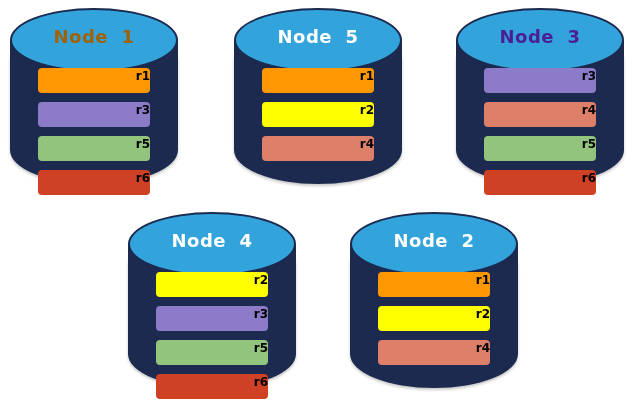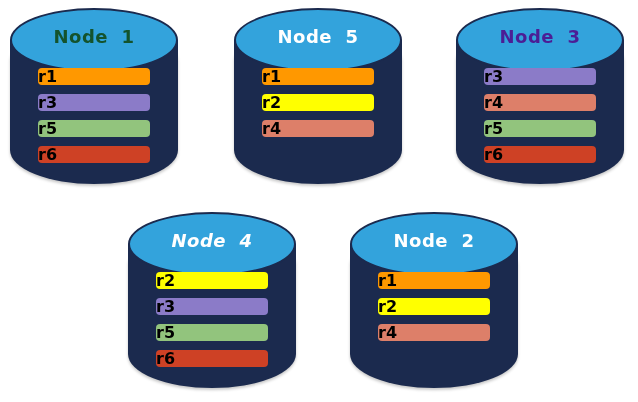--- a/index.html
+++ b/index.html
@@ -81,26 +81,26 @@
 
   
   .replica-list {
     position: absolute;
     left: 30px;
     top: 62px;
     width: 112px;
     z-index: 3;
   }
   .replica-bar {
-    height: 17px;
+    height: 25px;
     margin-bottom: 9px;
     border-radius: 4px;
-    text-align: left;
+    text-align: right;
     line-height: 17px;
-    font-size: 16px;
+    font-size: 12px;
     font-weight: bold;
     color: #000000;
     box-sizing: border-box;
   }
   .replica-bar:last-child { margin-bottom: 0; }
 
   
   .node-1 { left: 8px;   top: 6px;   }
   .node-2 { left: 232px; top: 6px;   }
   .node-3 { left: 454px; top: 6px;   }
@@ -109,21 +109,21 @@
 </style>
 </head>
 <body style="background: rgb(255, 255, 255);">
 
 <div id="diagram-canvas">
 
   <div class="node node-1">
     <div class="node-body" style="background: rgb(27, 42, 78);"></div>
     <div class="node-body-square" style="background: rgb(27, 42, 78);"></div>
     <div class="node-top" style="background: rgb(51, 163, 220); border-color: rgb(27, 42, 78);"></div>
-    <div class="node-title" style="color: #14532d;">Node  1</div>
+    <div class="node-title" style="color: #a16207;">Node  1</div>
     <div class="replica-list">
         <div class="replica-bar" style="background: rgb(255, 152, 0); color: rgb(0, 0, 0);">r1</div>
         <div class="replica-bar" style="background: rgb(139, 123, 200); color: rgb(0, 0, 0);">r3</div>
         <div class="replica-bar" style="background: rgb(146, 196, 125); color: rgb(0, 0, 0);">r5</div>
         <div class="replica-bar" style="background: rgb(206, 65, 37); color: rgb(0, 0, 0);">r6</div>
       </div>
   </div>
 
   <div class="node node-2">
     <div class="node-body" style="background: rgb(27, 42, 78);"></div>
@@ -147,21 +147,21 @@
         <div class="replica-bar" style="background: rgb(221, 127, 105); color: rgb(0, 0, 0);">r4</div>
         <div class="replica-bar" style="background: rgb(146, 196, 125); color: rgb(0, 0, 0);">r5</div>
         <div class="replica-bar" style="background: rgb(206, 65, 37); color: rgb(0, 0, 0);">r6</div>
       </div>
   </div>
 
   <div class="node node-4">
     <div class="node-body" style="background: rgb(27, 42, 78);"></div>
     <div class="node-body-square" style="background: rgb(27, 42, 78);"></div>
     <div class="node-top" style="background: rgb(51, 163, 220); border-color: rgb(27, 42, 78);"></div>
-    <div class="node-title" style="color: rgb(255, 255, 255); font-style: italic;">Node  4</div>
+    <div class="node-title" style="color: rgb(255, 255, 255);">Node  4</div>
     <div class="replica-list">
         <div class="replica-bar" style="background: rgb(255, 255, 0); color: rgb(0, 0, 0);">r2</div>
         <div class="replica-bar" style="background: rgb(139, 123, 200); color: rgb(0, 0, 0);">r3</div>
         <div class="replica-bar" style="background: rgb(146, 196, 125); color: rgb(0, 0, 0);">r5</div>
         <div class="replica-bar" style="background: rgb(206, 65, 37); color: rgb(0, 0, 0);">r6</div>
       </div>
   </div>
 
   <div class="node node-5">
     <div class="node-body" style="background: rgb(27, 42, 78);"></div>

